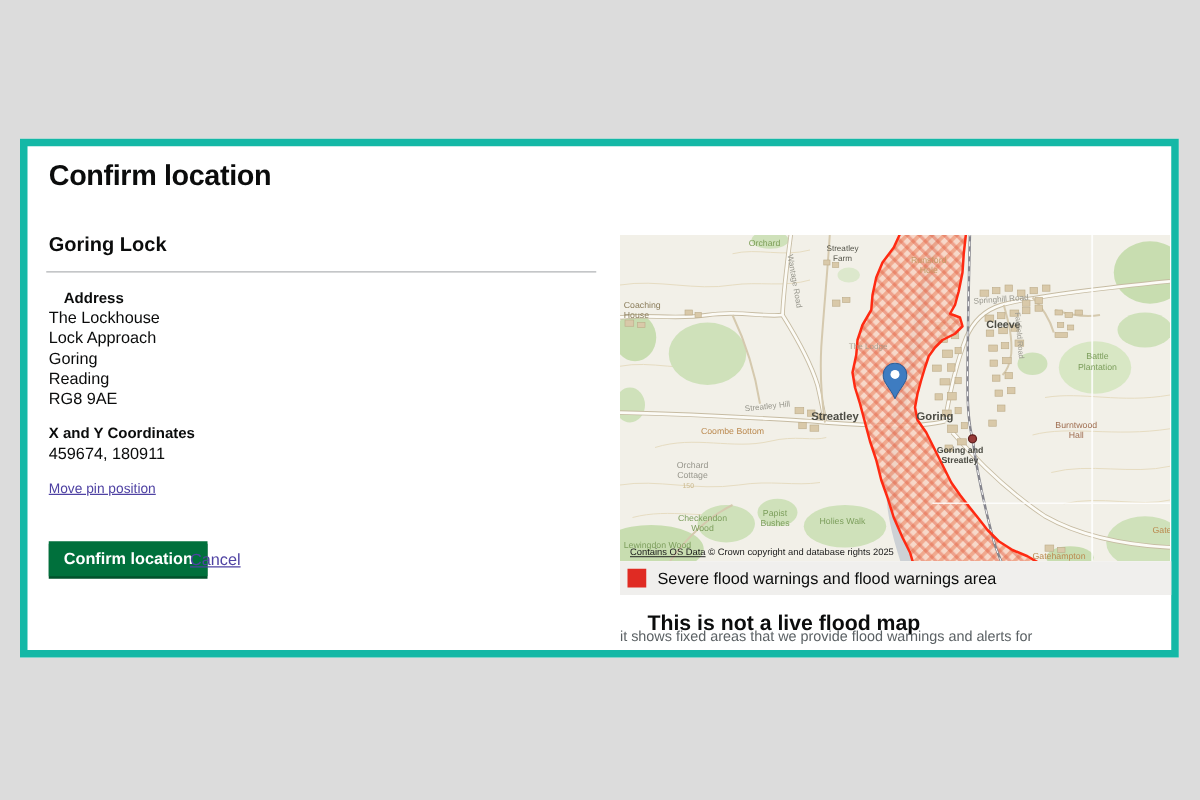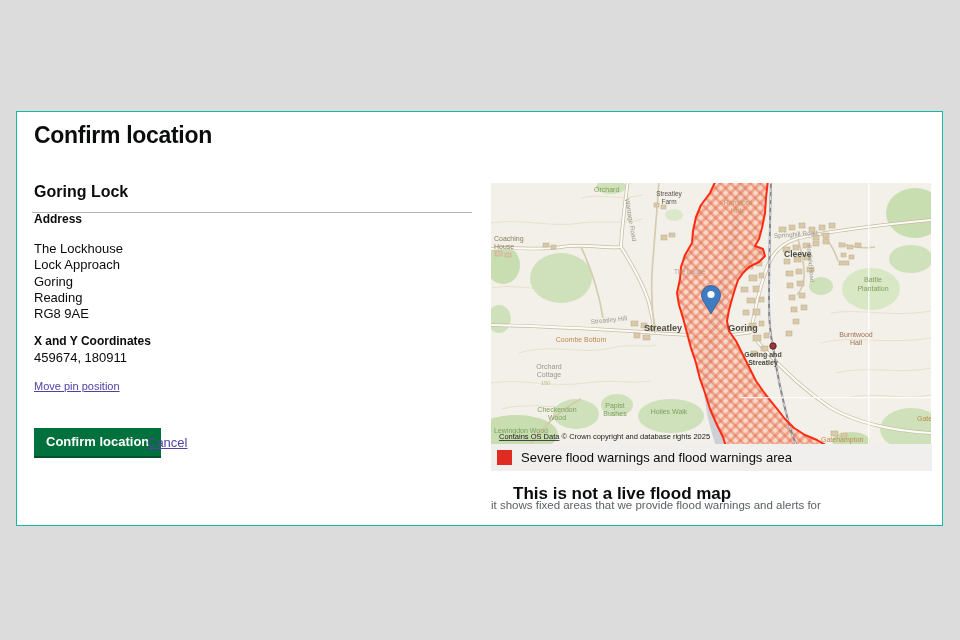--- a/index.html
+++ b/index.html
@@ -8,39 +8,39 @@
     background:#dcdcdc;
     font-family:"Liberation Sans", sans-serif;
     color:#0b0c0c;
     position:relative;
     overflow:hidden;
   }
   .card {
     position:absolute; left:16px; top:111px;
     width:927px; height:415px;
     background:#ffffff;
-    border:1px solid #14b8a6;
+    border:6px solid #14b8a6;
   }
   .page-title {
     position:absolute; left:17px; top:10px;
     font-size:23px; font-weight:700; letter-spacing:-0.3px;
   }
   .loc-name {
     position:absolute; left:17px; top:71px;
     font-size:16px; font-weight:700;text-align:right;
   }
   .divider {
     position:absolute; left:15px; top:100px;
     width:440px; height:1px; background:#b1b4b6;
   }
   .addr-label, .coord-label {
     position:absolute; left:17px;
     font-size:12px; font-weight:700;
   }
-  .addr-label { top:100px; }
+  .addr-label { top:114px;margin-left:12px; }
   .addr-lines { position:absolute; left:17px; top:129px; font-size:13px; line-height:16.3px; }
   .coord-label { top:222px; }
   .coord-value { position:absolute; left:17px; top:238px; font-size:13px; }
   .move-pin {
     position:absolute; left:17px; top:268px;
     font-size:11px; color:#4f42a3; text-decoration:underline; cursor:pointer;
   }
   .confirm-btn {
     position:absolute; left:17px; top:316px;
     background:#00703c; color:#ffffff; border:none;

